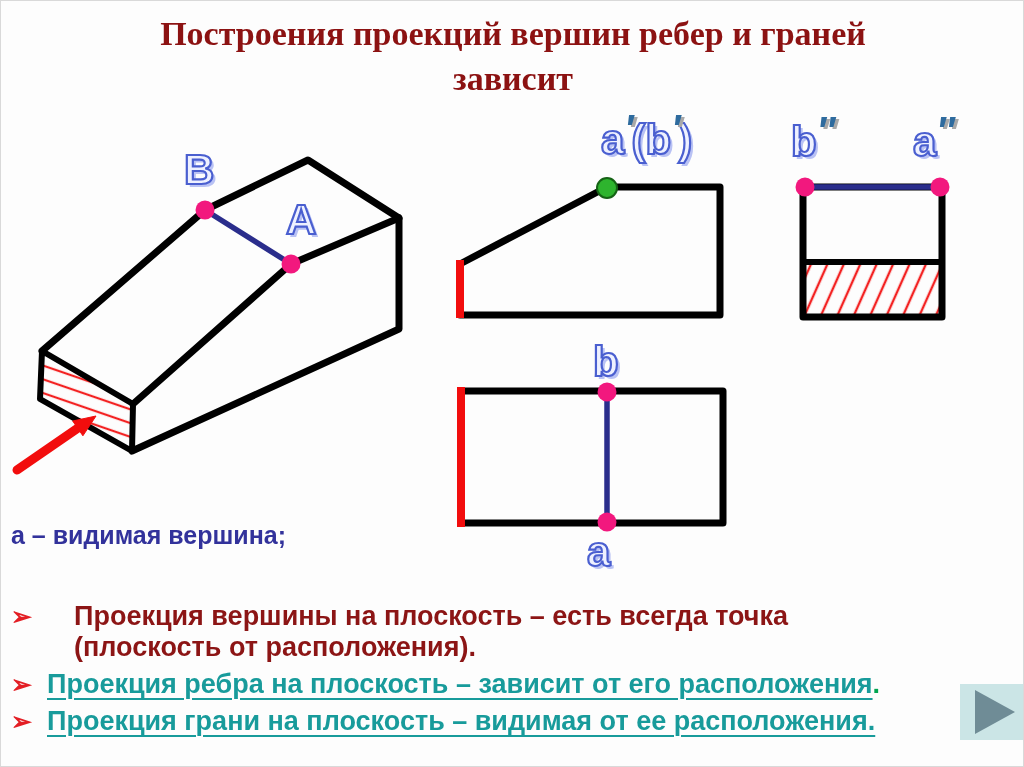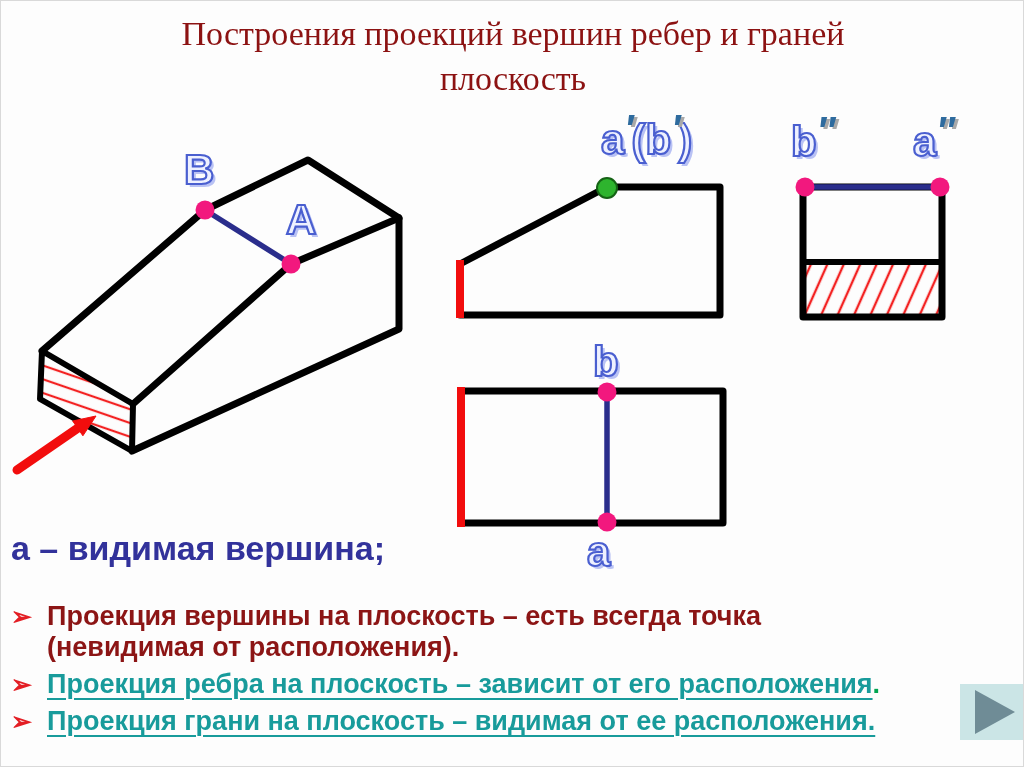--- a/index.html
+++ b/index.html
@@ -10,21 +10,21 @@
     border:1px solid #d9d9d9;
     box-sizing:border-box;
     overflow:hidden;
     font-family:"Liberation Sans",sans-serif;
   }
   
   .title{
     position:absolute;left:0;top:10px;width:1024px;
     text-align:center;
     font-family:"Liberation Serif",serif;
-    font-weight:normal;
+    font-weight:bold;
     font-size:34px;line-height:45px;
     color:#8c1212;
   }
   
   svg.drawing{position:absolute;left:0;top:0;}
   
   .wa-label{
     position:absolute;
     font-weight:bold;
     white-space:nowrap;
@@ -40,36 +40,36 @@
     font-size:38px;
     font-style:italic;
     color:#2e6b9e;
     -webkit-text-stroke:0px transparent;
     text-shadow:3px 2px 0 #a9a9a9;
     position:relative;top:-12px;
     letter-spacing:-2px;
   }
   
   .legend{
-    position:absolute;left:10px;top:530px;
-    font-weight:bold;font-size:34px;line-height:34px;
+    position:absolute;left:10px;top:517px;
+    font-weight:bold;font-size:25px;line-height:34px;
     color:#32329b;
   }
   
   .bullets{
     position:absolute;left:10px;top:600px;width:1000px;
     font-weight:bold;font-size:27px;line-height:31px;
   }
   .bullet{display:flex;align-items:flex-start;margin-bottom:6px;}
   .marker{
     flex:0 0 36px;
     color:#e31e24;
     font-size:25px;line-height:31px;
   }
-  .btext.darkred{color:#8c1515;}
+  .btext.darkred{color:#8c1515;margin-left:27px;}
   .btext.teal{color:#189b9b;}
   .ul{
     text-decoration:underline;
     text-decoration-thickness:2px;
     text-underline-offset:5px;
     text-align:right;
   }
   .suffix-green{color:#00a550;}
   
   .nav-btn{
@@ -86,21 +86,21 @@
     margin-left:6px;
   }
 </style>
 </head>
 <body>
 
 <div class="slide">
 
   <div class="title">
     <div>Построения проекций вершин ребер и граней</div>
-    <div>плоскость</div>
+    <div>зависит</div>
   </div>
 
   <svg class="drawing" width="1024" height="767" viewBox="0 0 1024 767">
     <defs>
       <pattern id="hatchIso" width="13" height="13" patternUnits="userSpaceOnUse" patternTransform="rotate(19)">
         <line x1="0" y1="6" x2="13" y2="6" stroke="#f32222" stroke-width="2.2"></line>
       </pattern>
       <pattern id="hatchSide" width="15" height="15" patternUnits="userSpaceOnUse" patternTransform="rotate(-66)">
         <line x1="0" y1="7" x2="15" y2="7" stroke="#f32222" stroke-width="2.4"></line>
       </pattern>
@@ -170,21 +170,21 @@
 
   <div class="legend">
     <div>a – видимая вершина;</div>
   </div>
 
   <div class="bullets">
     <div class="bullet">
       <span class="marker">➢</span>
       <div class="btext darkred">
         <div>Проекция вершины на плоскость  – есть всегда точка</div>
-        <div>(невидимая от расположения).</div>
+        <div>(плоскость от расположения).</div>
       </div>
     </div>
     <div class="bullet">
       <span class="marker">➢</span>
       <div class="btext teal">
         <span class="ul">Проекция ребра на плоскость – зависит от его расположения</span><span class="suffix-green">.</span>
       </div>
     </div>
     <div class="bullet">
       <span class="marker">➢</span>

